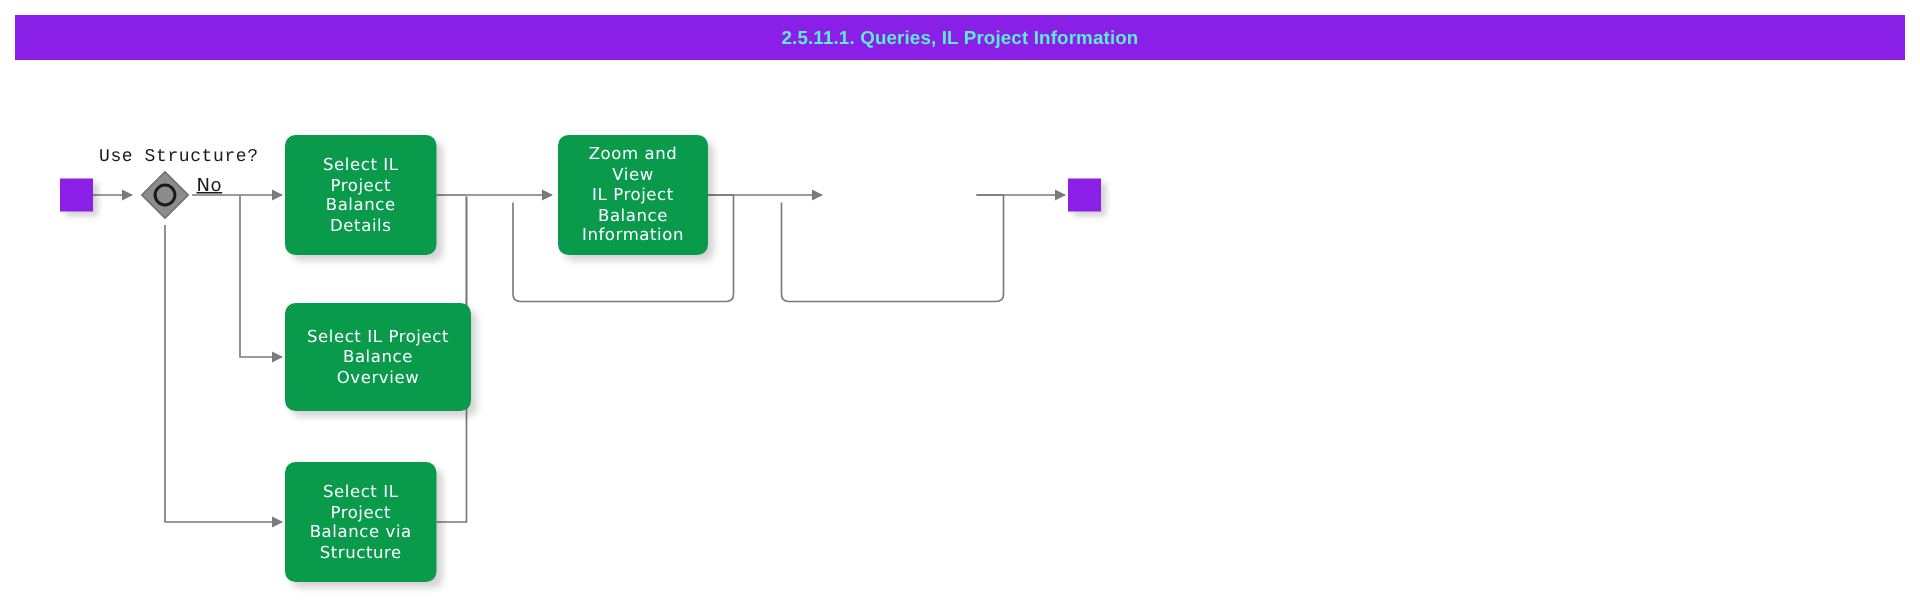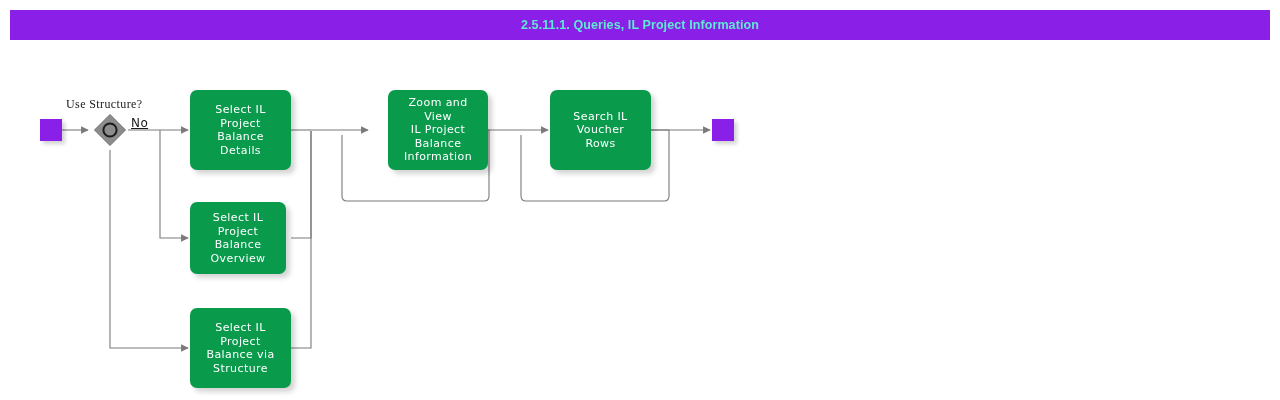--- a/index.html
+++ b/index.html
@@ -94,21 +94,21 @@
     position: absolute;
     color: #1a1a1a;
     font-family: "DejaVu Sans", sans-serif;
     font-size: 12px;
     letter-spacing: 0.4px;
     white-space: nowrap;
   }
   .node-caption {
     position: absolute;
     color: #1a1a1a;
-    font-family: Liberation Serif, serif;
+    font-family: Liberation Mono, monospace;
     font-size: 12px;
     letter-spacing: 0.4px;
     white-space: nowrap;
   }
 </style>
 </head>
 <body>
 
 <div id="title-bar">
   <span class="title-text">2.5.11.1. Queries, IL Project Information</span>
@@ -163,41 +163,36 @@
 
   <span class="edge-label" style="left:131px; top:116px;text-decoration:underline;">No</span>
 
   <div class="task" style="left:190px; top:90px; width:101px; height:80px;">
     <span class="task-label">Select IL
 Project
 Balance
 Details</span>
   </div>
 
-  <div class="task" style="left:190px; top:202px; width:96px; height:72px;">
+  <div class="task" style="left:190px; top:202px; width:124px; height:72px;">
     <span class="task-label">Select IL Project
 Balance
 Overview</span>
   </div>
 
   <div class="task" style="left:190px; top:308px; width:101px; height:80px;">
     <span class="task-label">Select IL
 Project
 Balance via
 Structure</span>
   </div>
 
-  <div class="task" style="left:388px; top:90px; width:100px; height:80px;">
+  <div class="task" style="left:372px; top:90px; width:100px; height:80px;">
     <span class="task-label">Zoom and View
 IL Project
 Balance
 Information</span>
   </div>
 
-  <div class="task" style="left:550px; top:90px; width:101px; height:80px;">
-    <span class="task-label">Search IL
-Voucher
-Rows</span>
-  </div>
 
   <div class="terminator" style="left:712px; top:119px;"></div>
 
 </div>
 
 </body></html>

